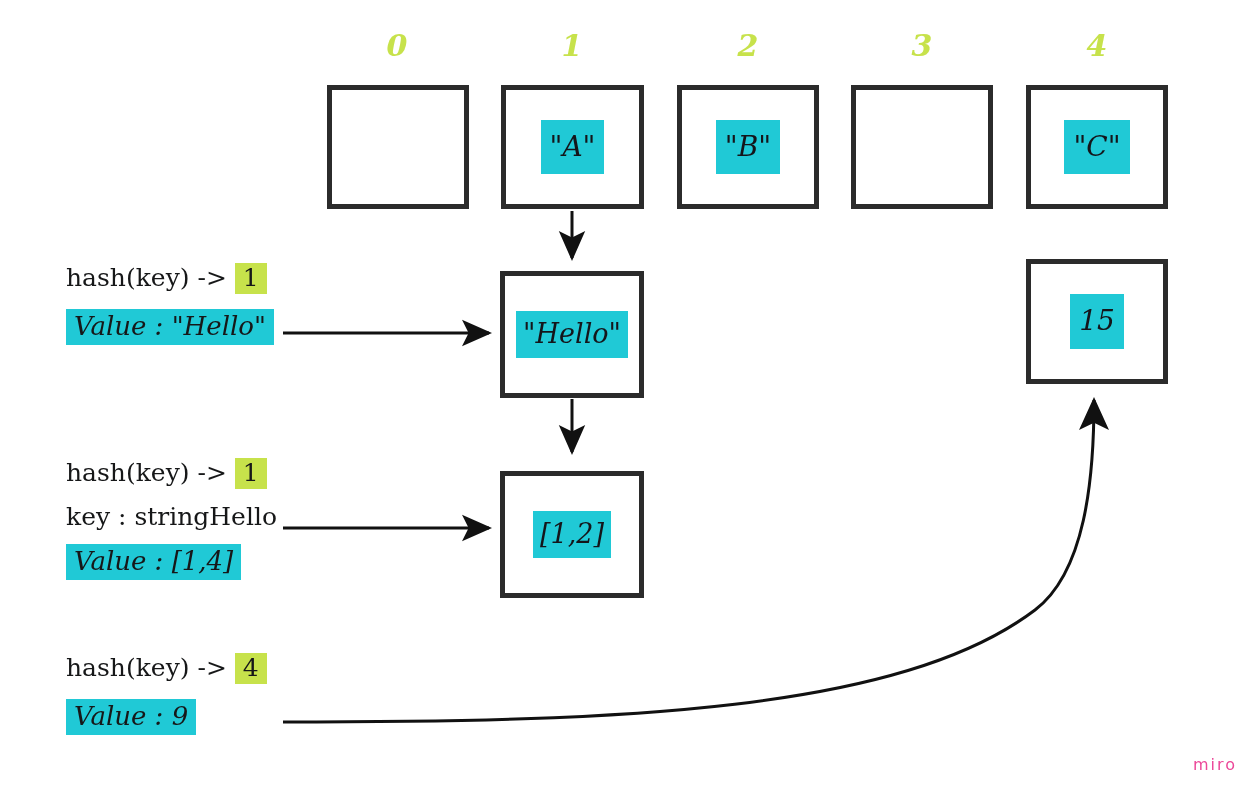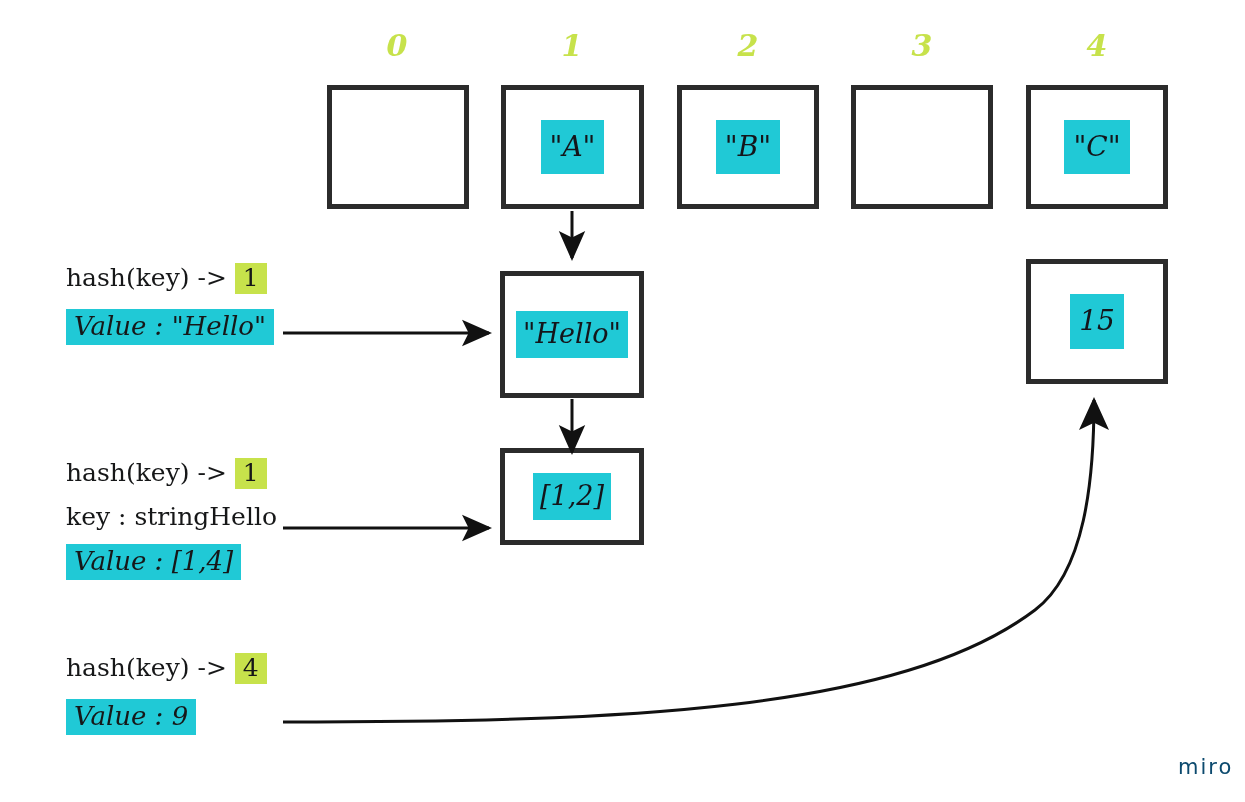--- a/index.html
+++ b/index.html
@@ -107,24 +107,25 @@
     position: absolute;
     left: 0;
     top: 0;
     width: 1245px;
     height: 802px;
     pointer-events: none;
   }
   
   .watermark {
     position: absolute;
-    color: #0c4a6e;
+    color: #ec4899;
     font-family: "DejaVu Sans", sans-serif;
-    font-size: 21px;
+    font-size: 16px;
     letter-spacing: 2px;
+    margin-left: 15px;
   }
 </style>
 </head>
 <body>
 
 <div id="canvas">
 
   <div class="bucket-index" style="left:367px; top:28px;">0</div>
   <div class="bucket-index" style="left:542px; top:28px;">1</div>
   <div class="bucket-index" style="left:718px; top:28px;">2</div>
@@ -144,21 +145,21 @@
   <div class="bucket" style="left:851px; top:85px; width:142px; height:124px;"></div>
 
   <div class="bucket" style="left:1026px; top:85px; width:142px; height:124px;">
     <span class="chip narrow">"C"</span>
   </div>
 
   <div class="node" style="left:500px; top:271px; width:144px; height:127px;">
     <span class="chip">"Hello"</span>
   </div>
 
-  <div class="node" style="left:500px; top:448px; width:144px; height:97px;justify-content:center;">
+  <div class="node" style="left:500px; top:471px; width:144px; height:127px;justify-content:center;">
     <span class="chip">[1,2]</span>
   </div>
 
   <div class="node" style="left:1026px; top:259px; width:142px; height:125px;">
     <span class="chip narrow">15</span>
   </div>
 
   <div class="label-group" style="left:66px; top:263px;">
     <div class="line">
       <span class="txt">hash(key) -&gt;</span>

